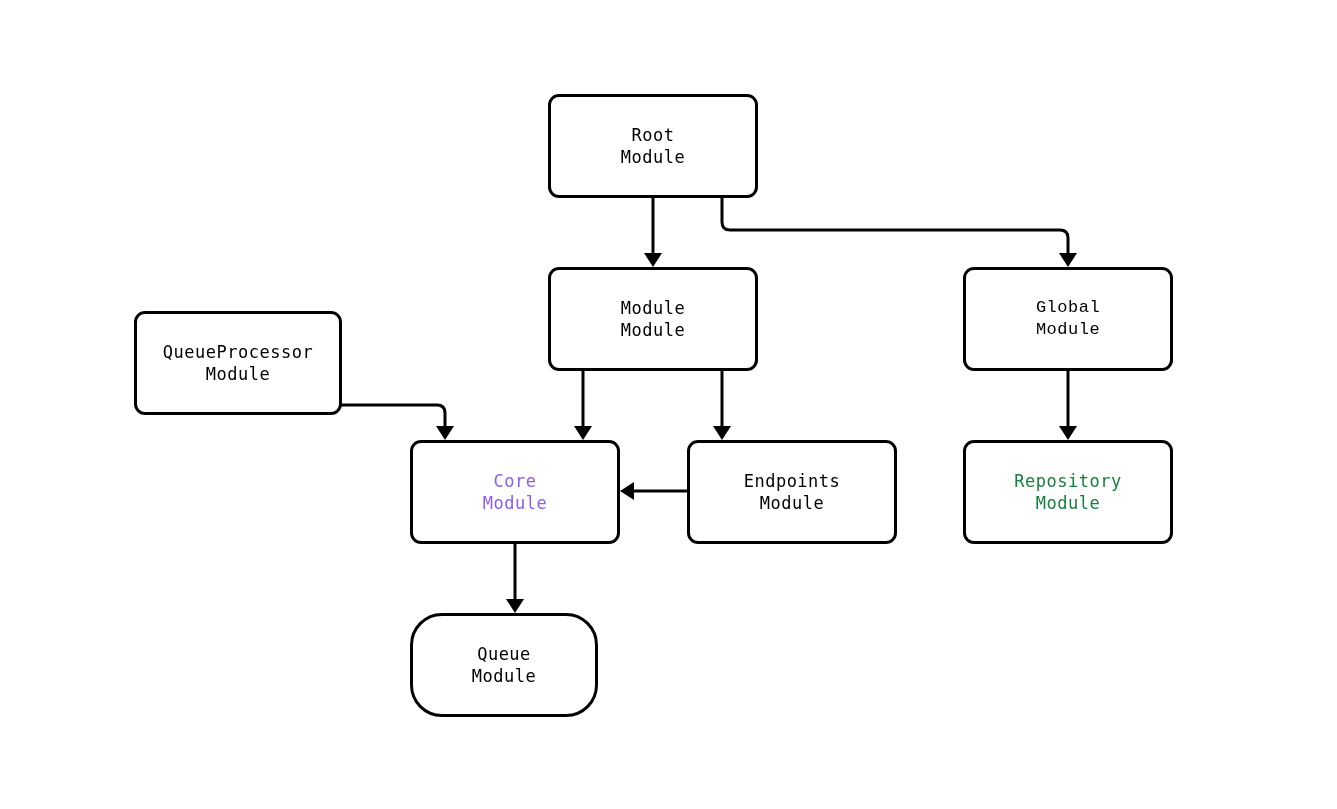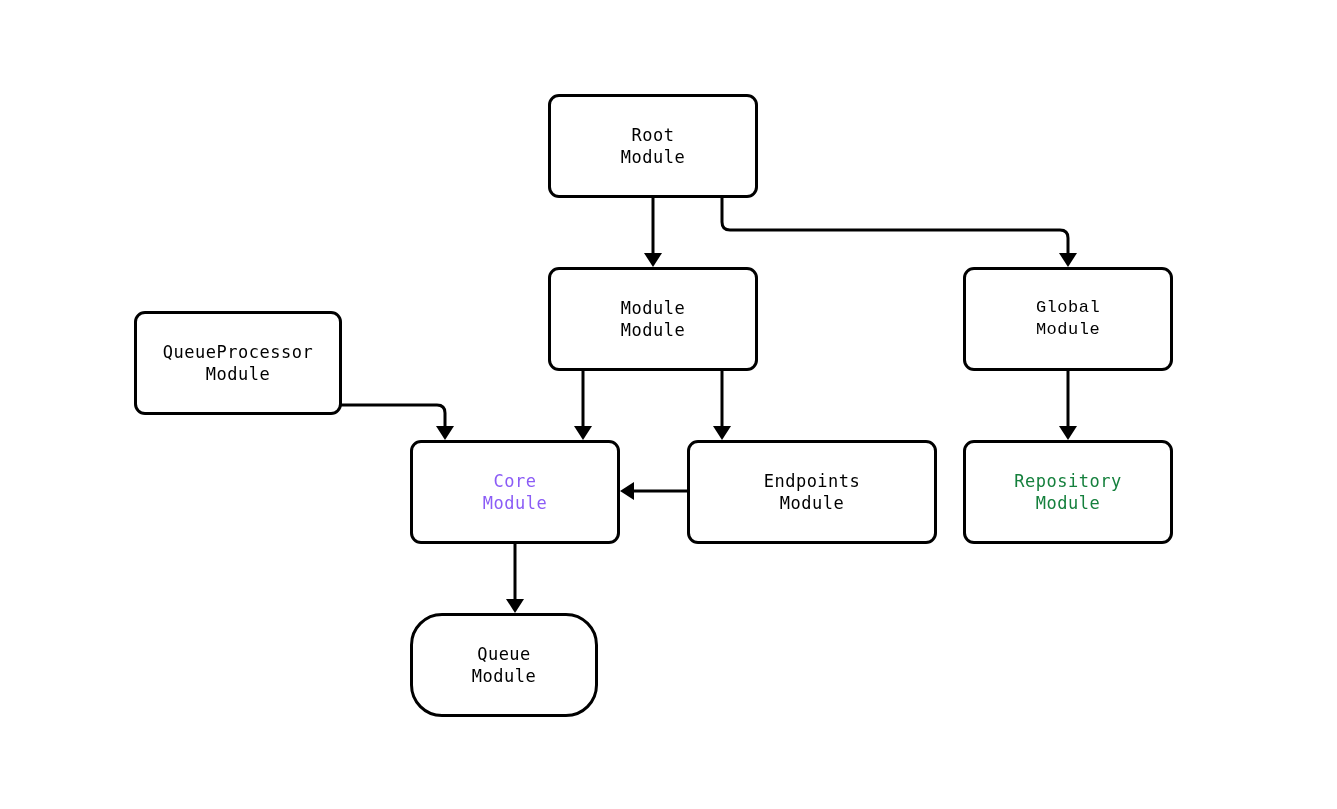--- a/index.html
+++ b/index.html
@@ -110,21 +110,21 @@
   <div class="node" style="left: 963px; top: 267px; width: 210px; height: 104px; border-color: rgb(0, 0, 0); color: rgb(0, 0, 0); font-family: Liberation Mono, monospace;">
     <span class="node-line">Global</span>
     <span class="node-line">Module</span>
   </div>
 
   <div class="node" style="left: 410px; top: 440px; width: 210px; height: 104px; border-color: rgb(0, 0, 0); color: #8b5cf6;">
     <span class="node-line">Core</span>
     <span class="node-line">Module</span>
   </div>
 
-  <div class="node" style="left: 687px; top: 440px; width: 250px; height: 104px; border-color: rgb(0, 0, 0); color: rgb(0, 0, 0);">
+  <div class="node" style="left: 687px; top: 440px; width: 210px; height: 104px; border-color: rgb(0, 0, 0); color: rgb(0, 0, 0);">
     <span class="node-line">Endpoints</span>
     <span class="node-line">Module</span>
   </div>
 
   <div class="node" style="left: 963px; top: 440px; width: 210px; height: 104px; border-color: rgb(0, 0, 0); color: #15803d;">
     <span class="node-line">Repository</span>
     <span class="node-line">Module</span>
   </div>
 
   <div class="node" style="left: 410px; top: 613px; width: 188px; height: 104px; border-color: rgb(0, 0, 0); color: rgb(0, 0, 0); border-radius: 32px;">

